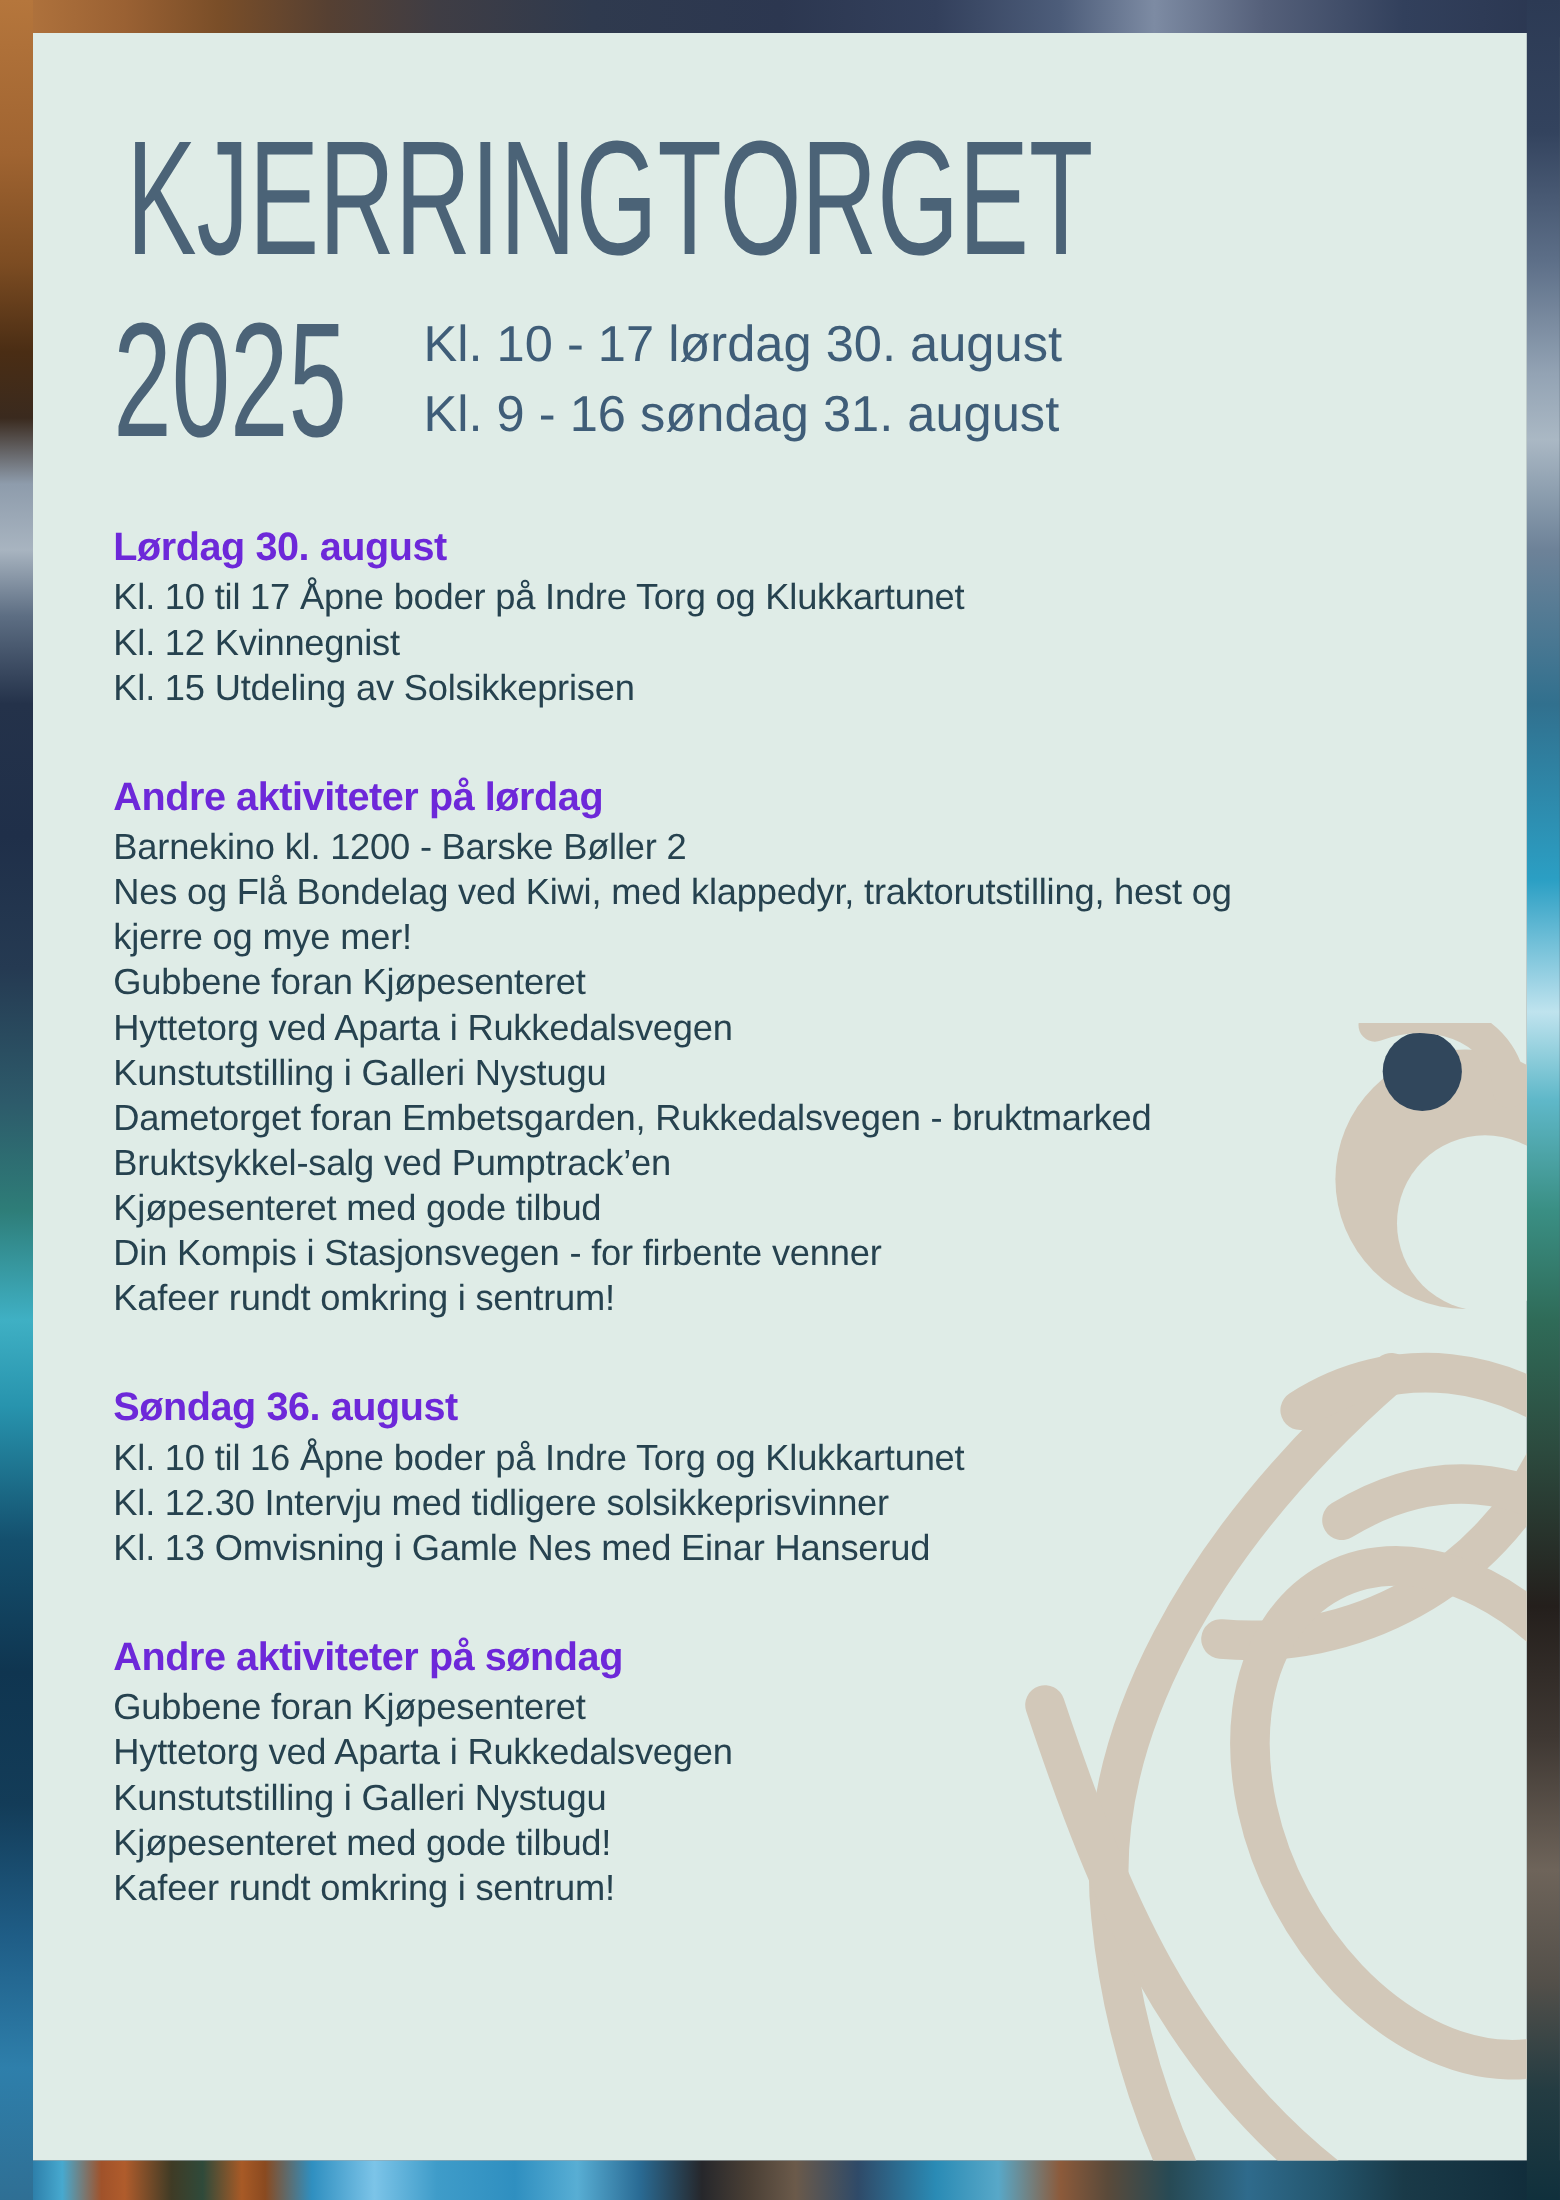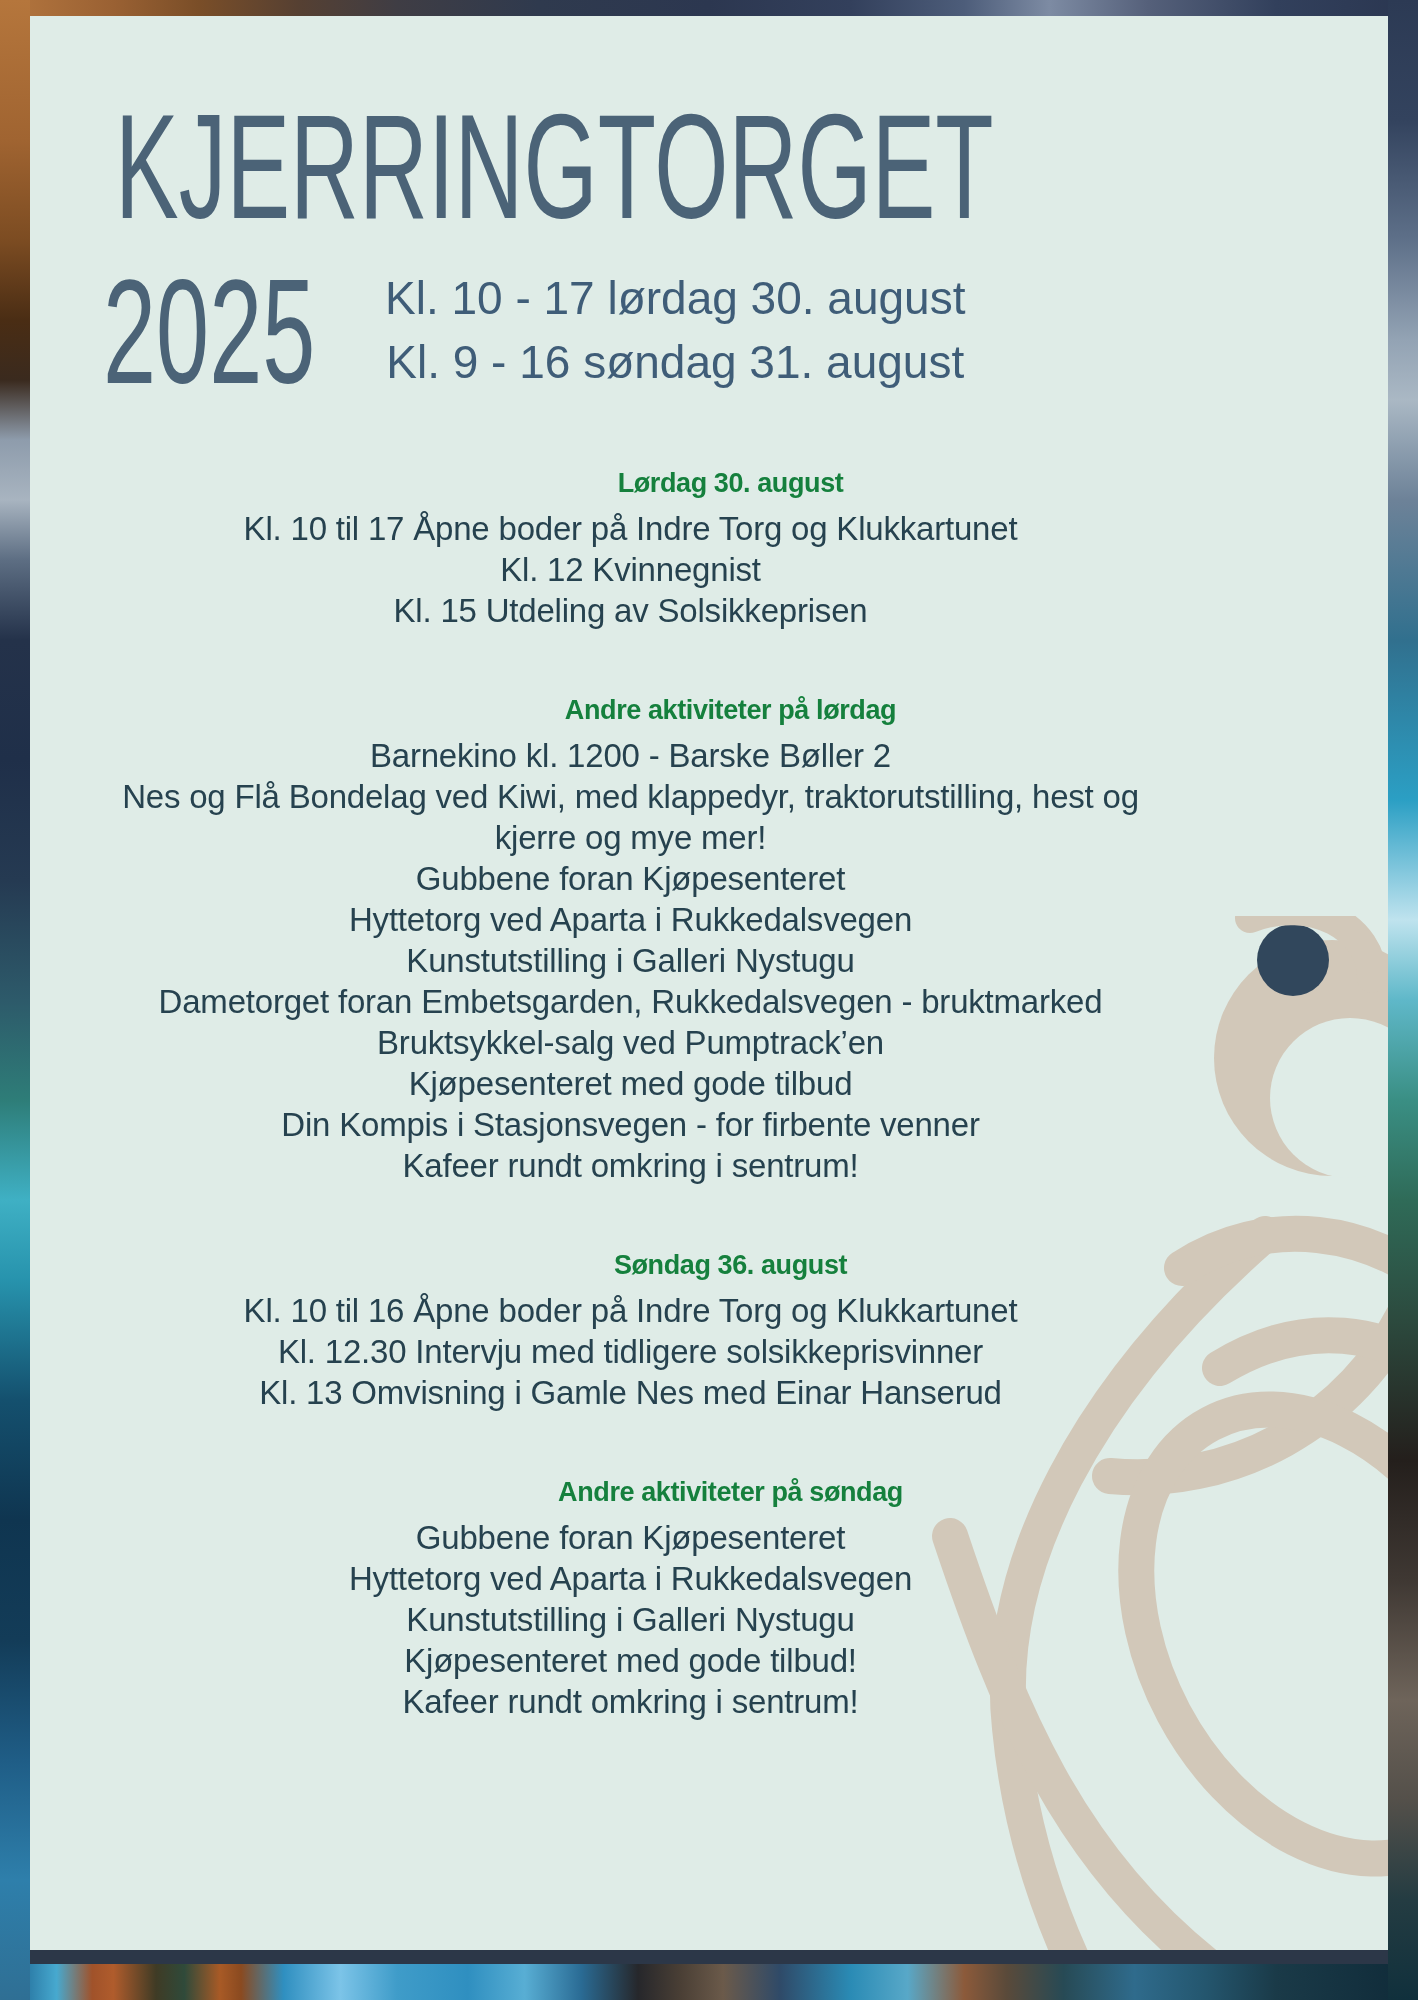--- a/index.html
+++ b/index.html
@@ -14,38 +14,38 @@
     background:linear-gradient(90deg,#b5773f 0%,#9a6133 8%,#7a4e28 14%,#564032 21%,#3f3d44 28%,#2f3a4e 38%,#2c3750 50%,#33405c 60%,#4d5d7a 68%,#7d8ba3 74%,#55607a 81%,#32405c 90%,#2a3650 100%);}
   .b-left{left:0;top:0;width:30px;height:2000px;
     background:linear-gradient(180deg,#b5763c 0%,#a06431 7%,#7c4c22 12%,#4a2d14 16%,#3a2a1e 19%,#8e9cac 22%,#a8b4c0 25%,#5d6e83 28%,#24324a 32%,#1f2f49 38%,#253a52 44%,#2d5a6a 50%,#2e7d78 55%,#3fb0c4 60%,#2793ad 64%,#14506e 70%,#0f3550 76%,#133c58 82%,#1f5d86 88%,#2e7fab 94%,#2f6f94 100%);}
   .b-right{right:0;top:0;width:30px;height:2000px;
     background:linear-gradient(180deg,#2c3a54 0%,#33435e 6%,#5e7089 12%,#93a3b4 17%,#aab8c4 20%,#6d8298 25%,#31708e 32%,#2b9fc4 40%,#bfe3ee 46%,#5fb8c9 50%,#3a8f84 55%,#2f6b58 60%,#2c4a3e 66%,#241f1c 73%,#3f3833 79%,#6e645a 85%,#54504a 90%,#243c42 95%,#10303c 100%);}
   .b-bottom{left:0;bottom:0;width:1418px;height:36px;
     background:linear-gradient(90deg,#1d4a56 0%,#2c7da8 2%,#47a9cf 4%,#a0522a 6.5%,#b05c2c 8%,#3f3b25 11%,#2f4a3a 13%,#a85a26 15.5%,#8a4a20 17%,#2f8fc0 20%,#7cc4e8 24%,#3f9cc9 28%,#2f8fc0 33%,#58aed4 37%,#2a6b94 41%,#26272b 45%,#4a3f35 48%,#6b5a4a 51%,#2f4a68 55%,#2a8bb5 60%,#58a8c8 64%,#8c5a3a 68%,#5a4a3a 71%,#274a55 75%,#2f6b8c 80%,#24566e 85%,#1a3a48 90%,#0f2a38 100%);}
 
   
   .card{
-    position:absolute;left:30px;top:16px;width:1358px;height:1934px;
-    background:#dfece7;overflow:hidden;z-index:1;text-align:center;
+    position:absolute;left:30px;top:30px;width:1358px;height:1934px;
+    background:#dfece7;overflow:hidden;z-index:1;
   }
   .figure{position:absolute;left:890px;top:900px;z-index:0;}
 
   .content{position:relative;z-index:2;padding:80px 30px 0 73px;}
 
   .title{font-size:148px;line-height:0.96;color:#4b6377;margin-left:12px;font-weight:400;}
   .cond{display:inline-block;transform:scaleX(0.645);transform-origin:left bottom;white-space:nowrap;}
 
   .year-row{display:flex;align-items:flex-end;margin-top:27px;}
   .year-wrap{width:222px;font-size:148px;line-height:0.9;color:#4b6377;}
   .times{margin-left:60px;font-size:46px;line-height:1.38;color:#3f5d78;padding-bottom:4px;}
 
   .sections{margin-top:64px;}
   .section{margin-bottom:58px;}
   .section h2{
-    font-size:27px;line-height:42px;font-weight:700;color:#15803d;
+    font-size:36px;line-height:42px;font-weight:700;color:#6d28d9;
     margin:0;letter-spacing:-0.4px;
   }
   .section ul{
     list-style:none;margin:4px 0 0 0;padding:0;max-width:1055px;
     font-size:33px;line-height:41px;color:#26424f;letter-spacing:-0.2px;
   }
 </style>
 </head>
 <body>
 

